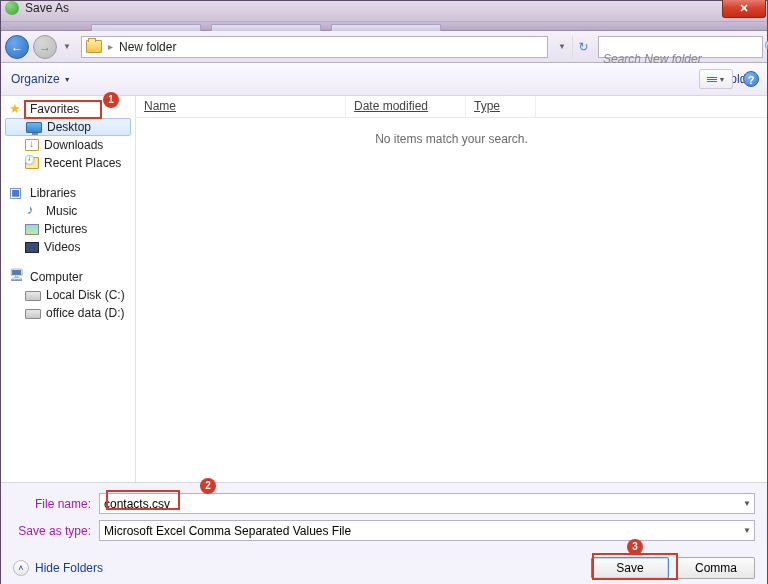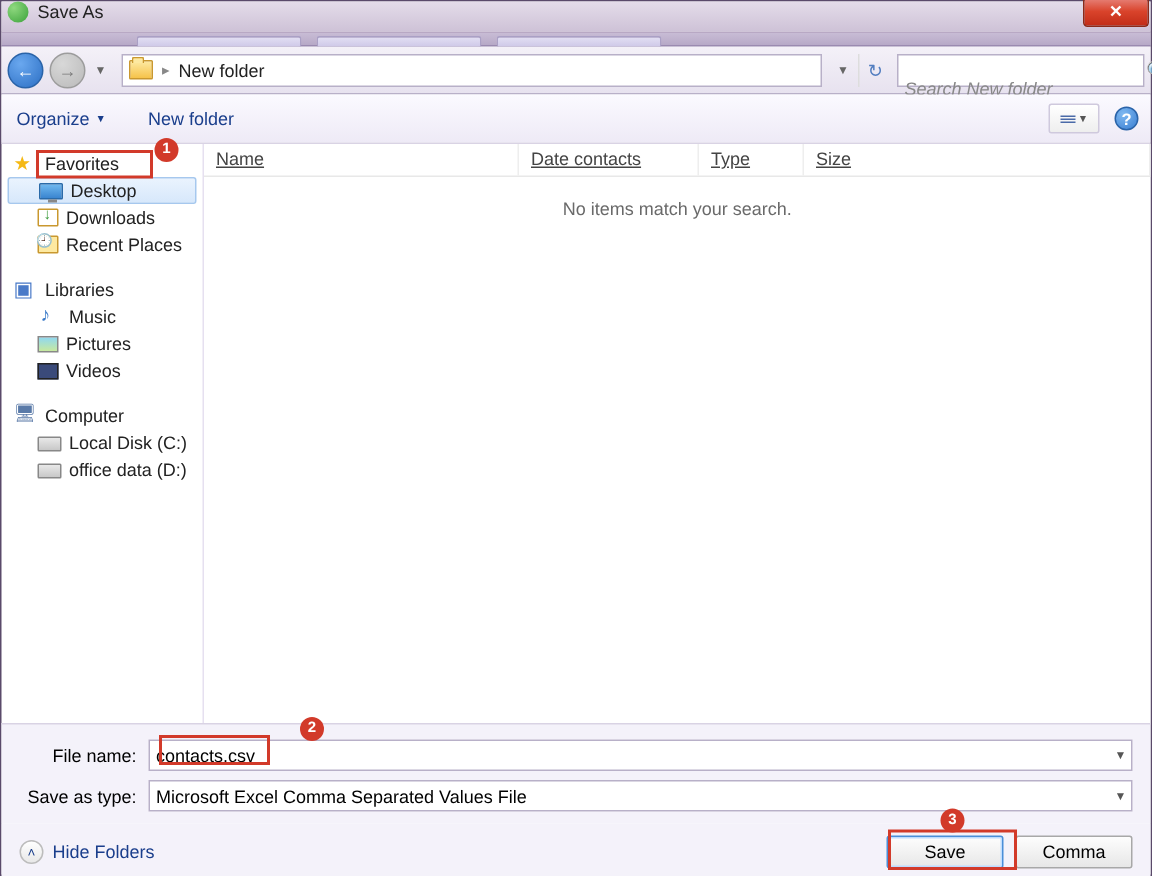--- a/index.html
+++ b/index.html
@@ -26,21 +26,21 @@
   .addressbar .folder-icon::before { content:""; position:absolute; top:-3px; left:1px; width:6px; height:3px; background:#fde9a1; border:1px solid #c9982f; border-bottom:none; border-radius:1px 1px 0 0;}
   .addressbar .sep { color:#888; font-size:10px; }
   .addressbar .path { font-size:12px; color:#222; }
   .refresh { width:22px; height:22px; display:flex; align-items:center; justify-content:center; border-left:1px solid #ddd; color:#537ec0; font-size:12px; }
   .searchbox { width:165px; height:22px; background:#fff; border:1px solid #b8b0c8; display:flex; align-items:center; padding:0 4px; gap:4px; }
   .searchbox input { border:none; outline:none; flex:1; font-size:12px; color:#333; font-style:italic; background:transparent;margin-top:25px; }
   .searchbox input::placeholder { color:#888; font-style:italic; }
   .searchbox .sicon { color:#537ec0; font-size:12px; }
 
   
-  .toolbar { height: 30px; background: linear-gradient(to bottom,#fbfaff,#eeeaf6); border-bottom:1px solid #d9d3e4; display:flex; align-items:center; padding:16px 10px; gap:28px; position:relative; }
+  .toolbar { height: 30px; background: linear-gradient(to bottom,#fbfaff,#eeeaf6); border-bottom:1px solid #d9d3e4; display:flex; align-items:center; padding:16px 10px; gap:28px; position:relative;justify-content:space-between; }
   .toolbar .tbtn { font-size:12px; color:#1a3e8c; display:flex; align-items:center; gap:4px; cursor:default; }
   .toolbar .tbtn .dd { font-size:7px; color:#1a3e8c; }
   .toolbar .right { position:absolute; right:8px; display:flex; align-items:center; gap:10px; }
   .toolbar .viewbtn { width:34px; height:20px; border:1px solid #cfc9dd; background:linear-gradient(to bottom,#fff,#eee); display:flex; align-items:center; justify-content:center; gap:2px; border-radius:2px;}
   .toolbar .viewbtn .lines { display:flex; flex-direction:column; gap:1px;}
   .toolbar .viewbtn .lines span{ width:10px; height:1px; background:#4a6aa8;}
   .toolbar .helpbtn { width:16px; height:16px; border-radius:50%; background:radial-gradient(circle at 35% 30%, #7fb9f1,#3a7ed2); color:#fff; font-size:11px; font-weight:bold; text-align:center; line-height:16px; border:1px solid #2a63a8;}
 
   
   .body { display:flex; height: 386px; }
@@ -70,21 +70,21 @@
 
   
   .content { flex:1; background:#fff; position:relative; }
   .content .headers { height:22px; border-bottom:1px solid #e8e8e8; display:flex; font-size:12px; color:#444;text-decoration:underline; }
   .content .headers .col { padding:3px 8px; border-right:1px solid #eee; }
   .content .empty { text-align:center; color:#6a6a6a; font-size:12px; padding-top:14px; }
 
   
   .formarea { border-top:1px solid #d9d3e4; background:#f4f2fa; padding: 10px 12px 6px; position:relative; height:67px; }
   .formrow { display:flex; align-items:center; margin-bottom:6px; }
-  .formrow label { width:86px; text-align:right; font-size:12px; color:#000000; padding-right:8px; }
+  .formrow label { width:86px; text-align:right; font-size:12px; color:#a21caf; padding-right:8px; }
   .combo { flex:1; height:21px; background:#fff; border:1px solid #b8b0c8; display:flex; align-items:center; padding:0 4px; font-size:12px; position:relative; }
   .combo .dd { position:absolute; right:3px; font-size:8px; color:#555; }
 
   
   .footer { height:38px; background:#f4f2fa; display:flex; align-items:center; padding:0 12px; position:relative; }
   .footer .hidefolders { display:flex; align-items:center; gap:6px; font-size:12px; color:#1a3e8c; }
   .footer .hidefolders .chev { width:16px; height:16px; border:1px solid #bcbcbc; border-radius:50%; background:linear-gradient(to bottom,#fff,#e8e8e8); display:flex; align-items:center; justify-content:center; font-size:9px; color:#1a3e8c;}
   .footer .actions { position:absolute; right:12px; display:flex; gap:8px; }
   .footer button { width:78px; height:22px; font-size:12px; background:linear-gradient(to bottom,#fdfdfd,#e7e7e7); border:1px solid #a8a8a8; border-radius:2px; }
   .footer button.default { border:1px solid #4a8ed8; box-shadow: inset 0 0 0 1px #bedcff; }
@@ -197,23 +197,22 @@
         <div class="item">
           <span class="ic ic-drive"></span>
           <span>office data (D:)</span>
         </div>
       </div>
     </div>
 
     <div class="content">
       <div class="headers">
         <div class="col" style="width:210px;">Name</div>
-        <div class="col" style="width:120px;">Date contacts</div>
+        <div class="col" style="width:120px;">Date modified</div>
         <div class="col" style="width:70px;">Type</div>
-        <div class="col" style="flex:1;">Size</div>
       </div>
       <div class="empty">No items match your search.</div>
     </div>
   </div>
 
   <div class="formarea">
     <div class="formrow">
       <label>File name:</label>
       <div class="combo">
         <span>contacts.csv</span>

